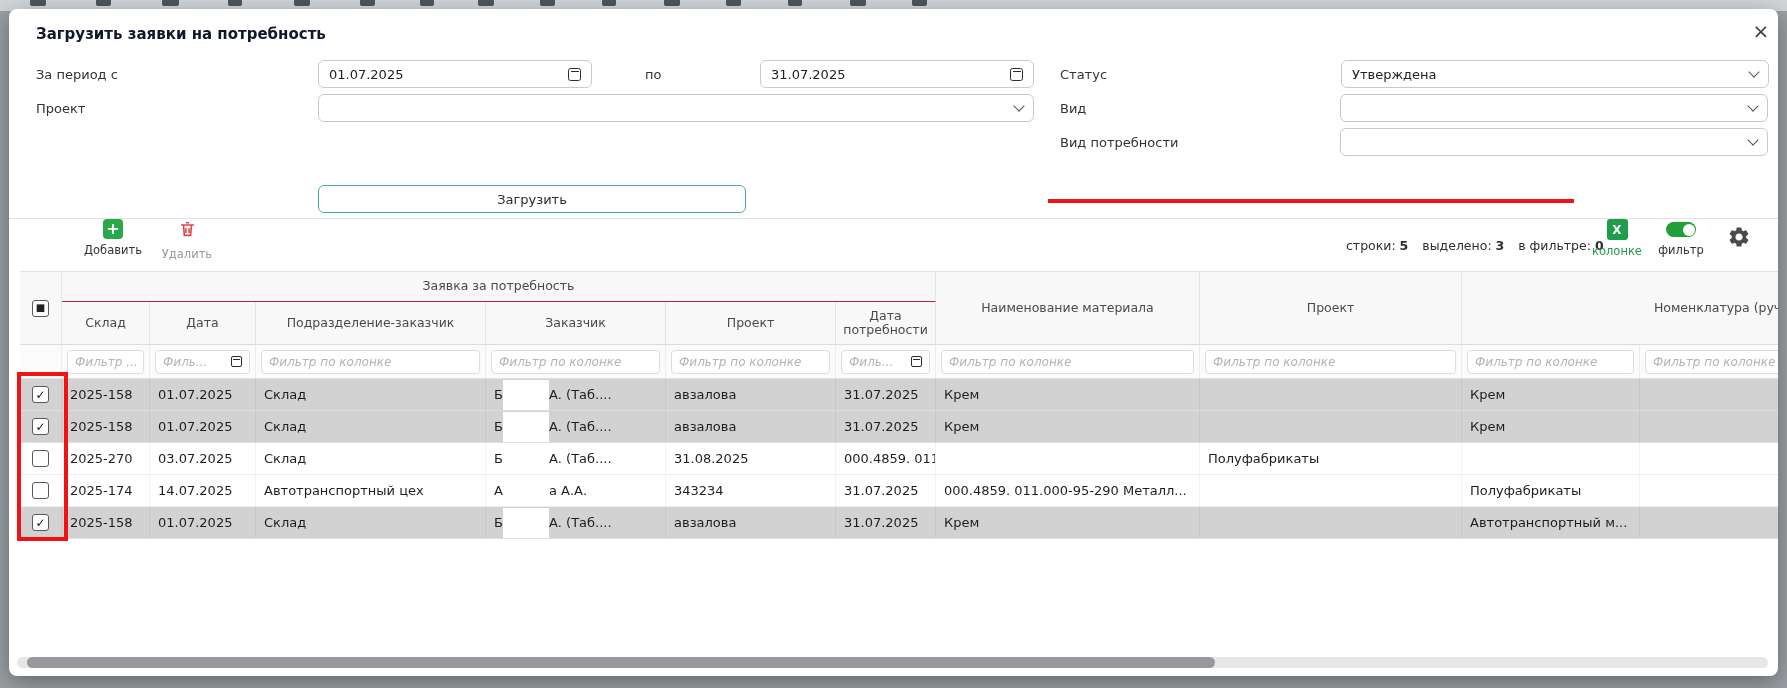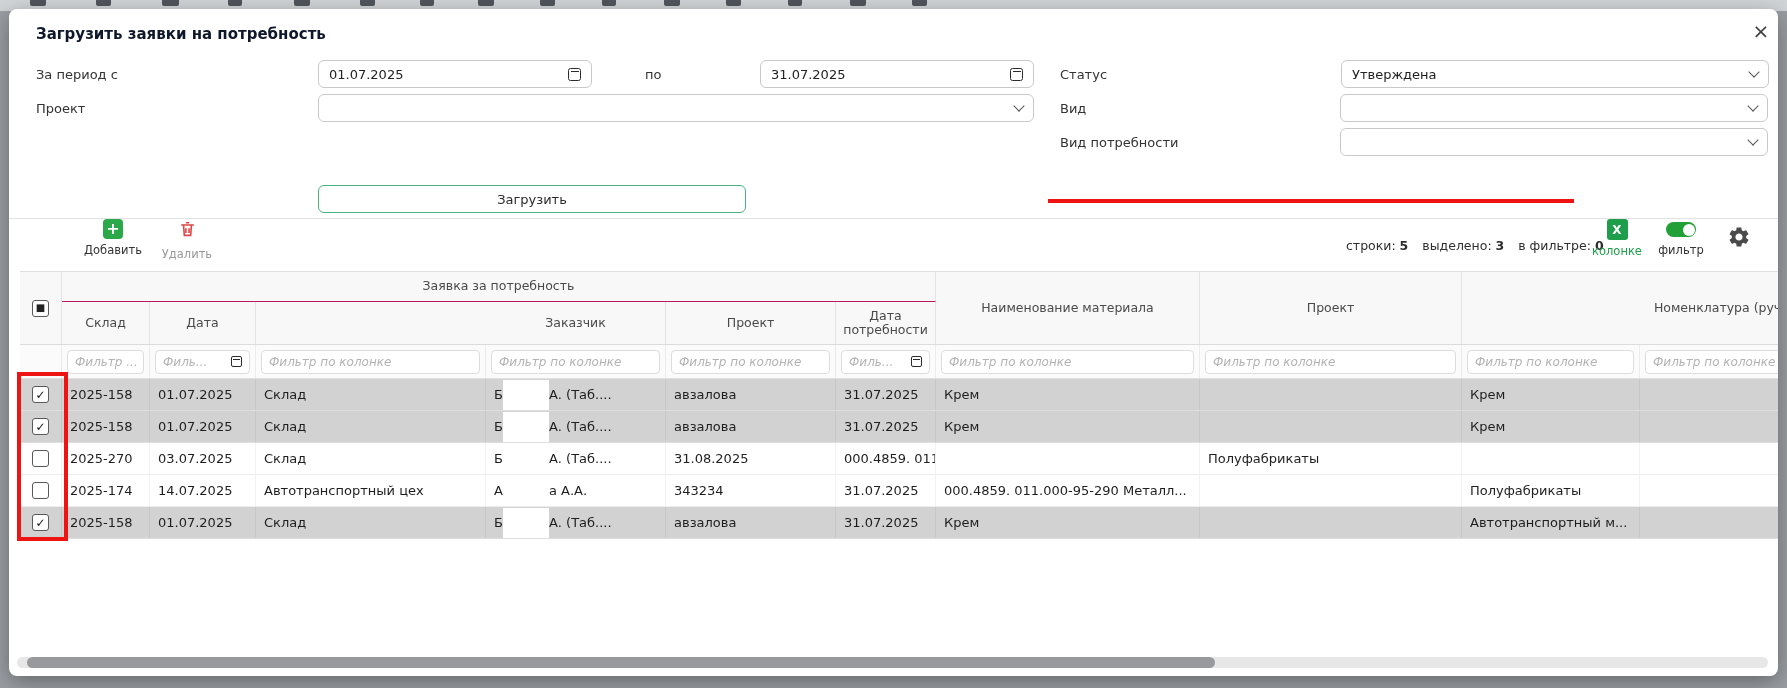--- a/index.html
+++ b/index.html
@@ -197,20 +197,21 @@
 
       <div class="thead">
         <div class="th th-cb">
           <span class="cb">
             <span class="cb-glyph sq">■</span>
           </span>
         </div>
         <div class="th th-group">Заявка за потребность</div>
         <div class="th" style="grid-column:2;grid-row:2">Склад</div>
         <div class="th" style="grid-column:3;grid-row:2">Дата</div>
+        <div class="th" style="grid-column:4;grid-row:2">Подразделение-заказчик</div>
         <div class="th" style="grid-column:5;grid-row:2">Заказчик</div>
         <div class="th" style="grid-column:6;grid-row:2">Проект</div>
         <div class="th" style="grid-column:7;grid-row:2;white-space:normal">Дата потребности</div>
         <div class="th th-span2" style="grid-column:8">Наименование материала</div>
         <div class="th th-span2" style="grid-column:9">Проект</div>
         <div class="th th-span2" style="grid-column:11;white-space:normal">Номенклатура (руч. ввод)</div>
       </div>
 
       <div class="frow">
         <div class="fcell"></div>

